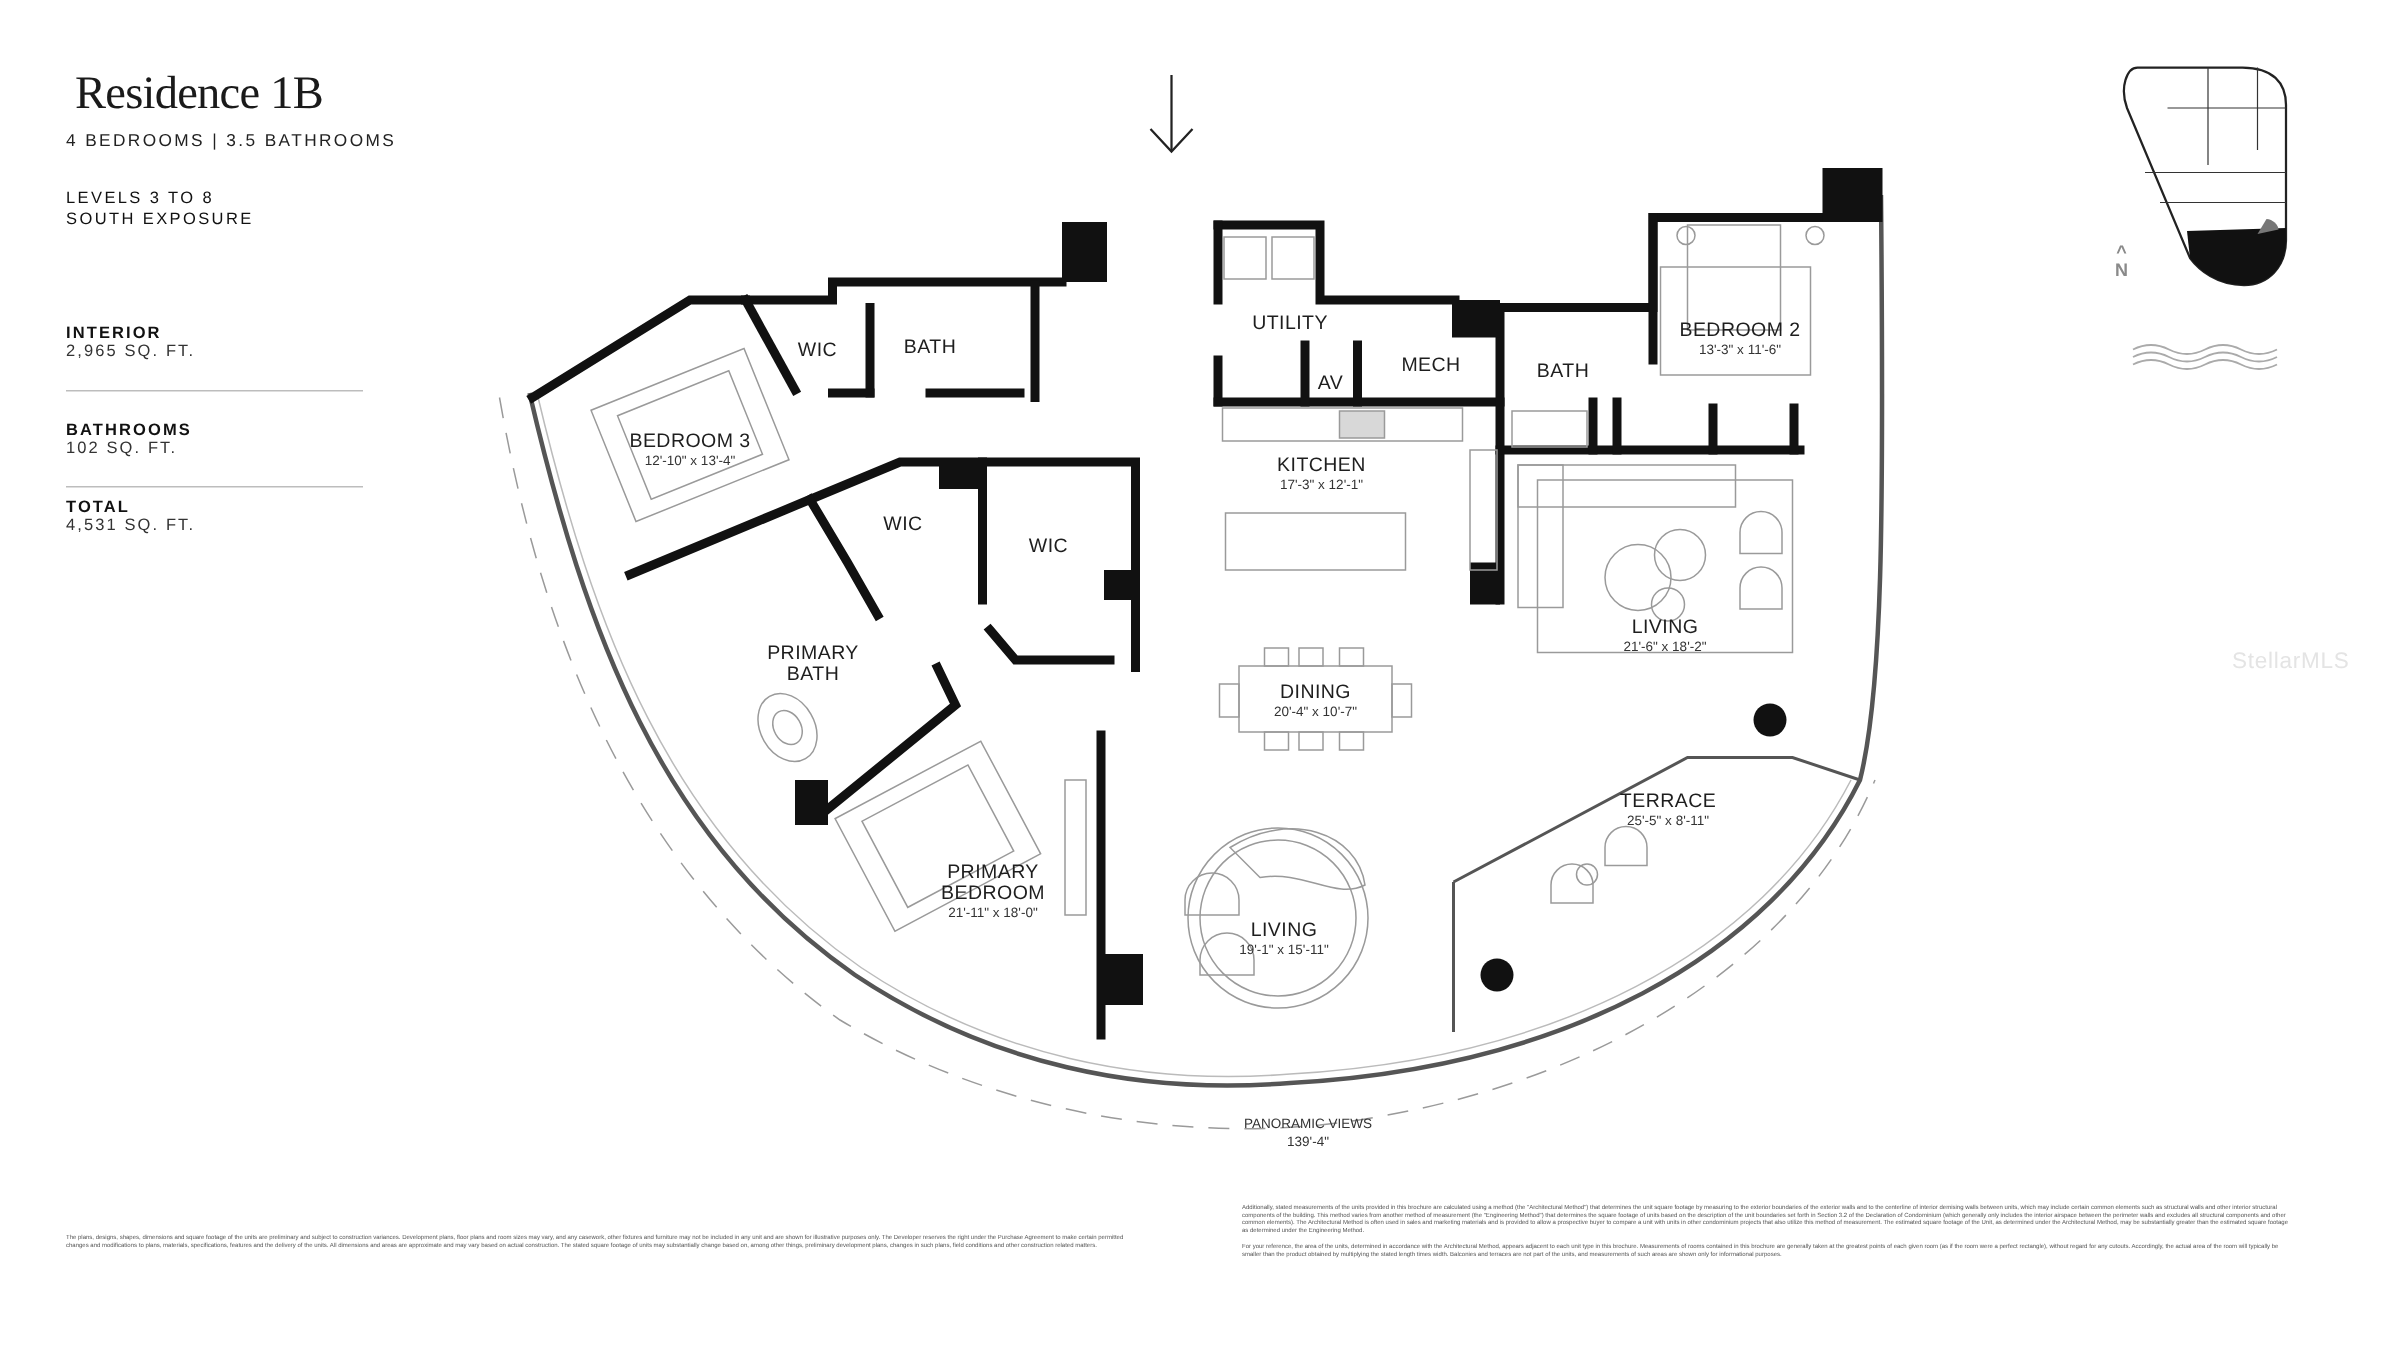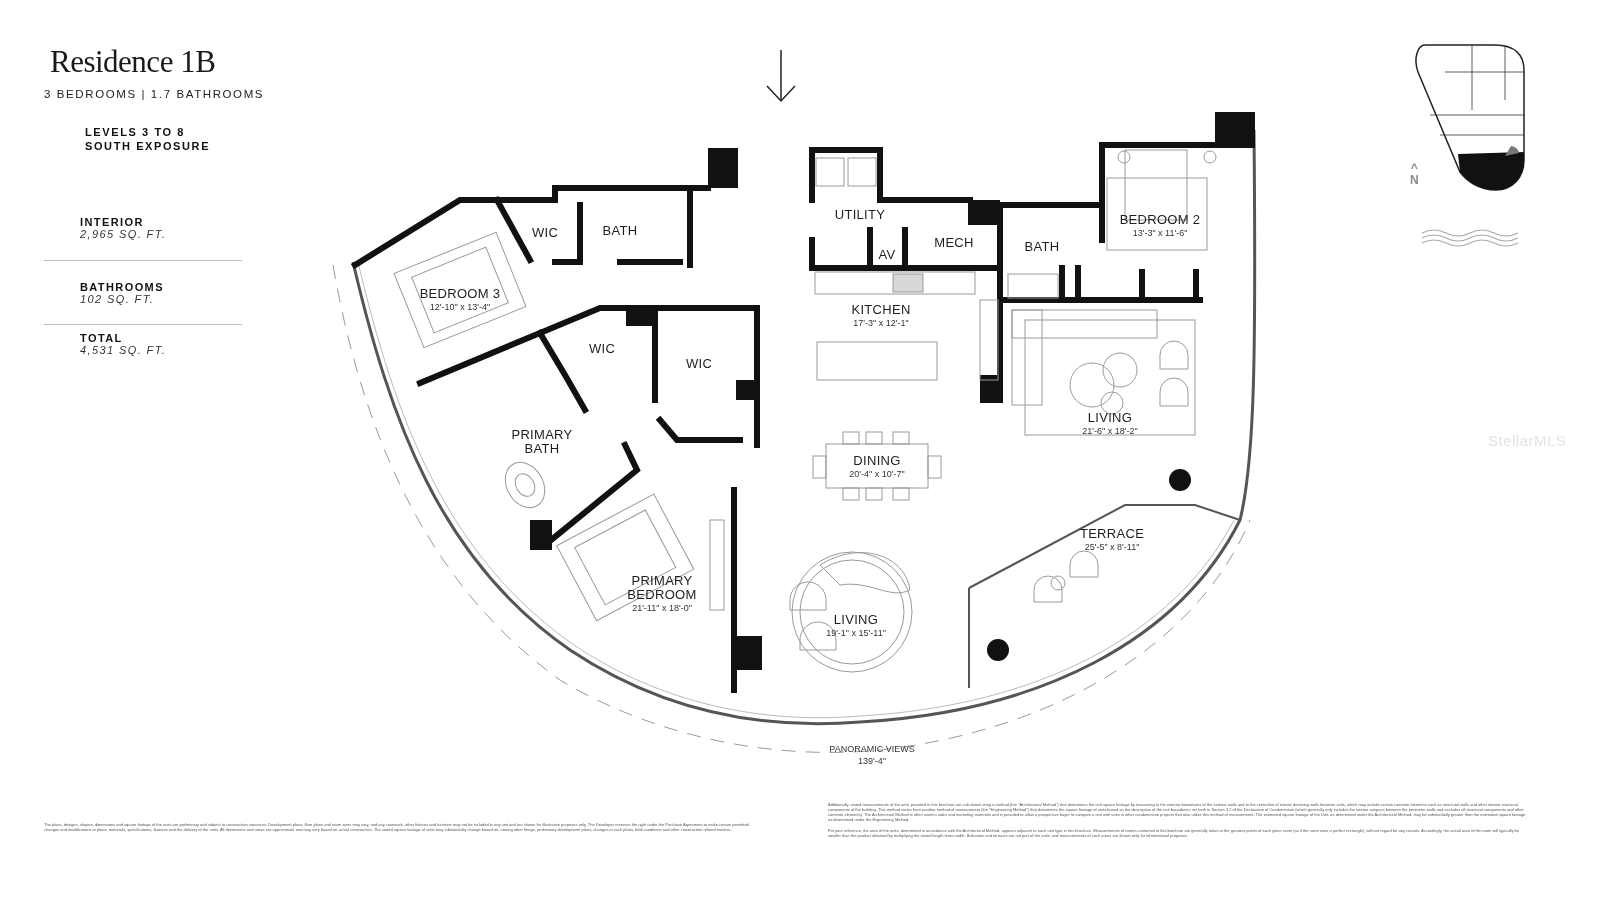--- a/index.html
+++ b/index.html
@@ -1,35 +1,35 @@
 <!DOCTYPE html>
 <html><head>
 <meta charset="utf-8">
 <style>
   html, body { margin:0; padding:0; background:#ffffff; }
   body { width:1600px; height:899px; position:relative; overflow:hidden; font-family:"Liberation Sans", sans-serif; color:#1a1a1a; }
   .title { position:absolute; left:50px; top:44px; font-family:"Liberation Serif", serif; font-size:31px; font-weight:400; letter-spacing:-0.5px; color:#1a1a1a; }
   .subtitle { position:absolute; left:44px; top:88px; font-size:11.5px; letter-spacing:1.6px; color:#222; }
-  .levels { position:absolute; left:44px; top:125px; font-size:11px; font-weight:700; letter-spacing:1.6px; line-height:14px; color:#111;margin-left:41px; }
-  .stat { position:absolute; left:44px; font-size:11px; letter-spacing:1.4px; line-height:12px;margin-left:36px; }
+  .levels { position:absolute; left:44px; top:125px; font-size:11px; font-weight:400; letter-spacing:1.6px; line-height:14px; color:#111; }
+  .stat { position:absolute; left:44px; font-size:11px; letter-spacing:1.4px; line-height:12px; }
   .stat .lbl { font-weight:700; color:#111; }
-  .stat .val { color:#333;font-style:italic; }
+  .stat .val { color:#333; }
   .rule { position:absolute; left:44px; width:198px; height:1px; background:#bdbdbd; }
   .disclaimer { position:absolute; font-size:4px; line-height:5px; color:#555; }
   .plan { position:absolute; left:0; top:0; }
   .label { font-family:"Liberation Sans", sans-serif; font-size:13px; fill:#1e1e1e; text-anchor:middle; letter-spacing:0.3px; }
   .dim { font-family:"Liberation Sans", sans-serif; font-size:9px; fill:#333; text-anchor:middle; }
   .watermark { position:absolute; left:1488px; top:432px; font-size:15px; color:#e4e4e4; letter-spacing:0.5px; }
   .north { position:absolute; left:1410px; top:162px; font-size:12px; font-weight:700; color:#8a8a8a; text-align:center; line-height:12px; }
 </style>
 </head>
 <body>
 
 <div class="title">Residence 1B</div>
-<div class="subtitle">3 BEDROOMS | 1.7 BATHROOMS</div>
+<div class="subtitle">4 BEDROOMS | 3.5 BATHROOMS</div>
 <div class="levels">
   <div>LEVELS 3 TO 8</div>
   <div>SOUTH EXPOSURE</div>
 </div>
 
 <div class="stat" style="top:216px">
   <div class="lbl">INTERIOR</div>
   <div class="val">2,965 SQ. FT.</div>
 </div>
 <div class="rule" style="top:260px"></div>

